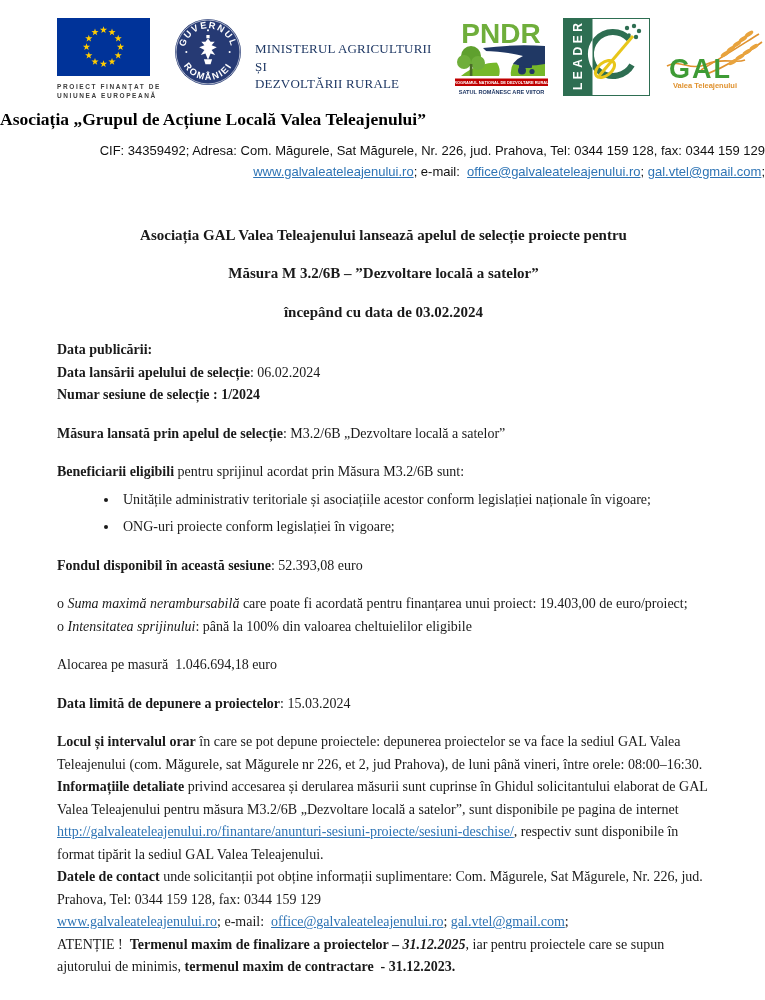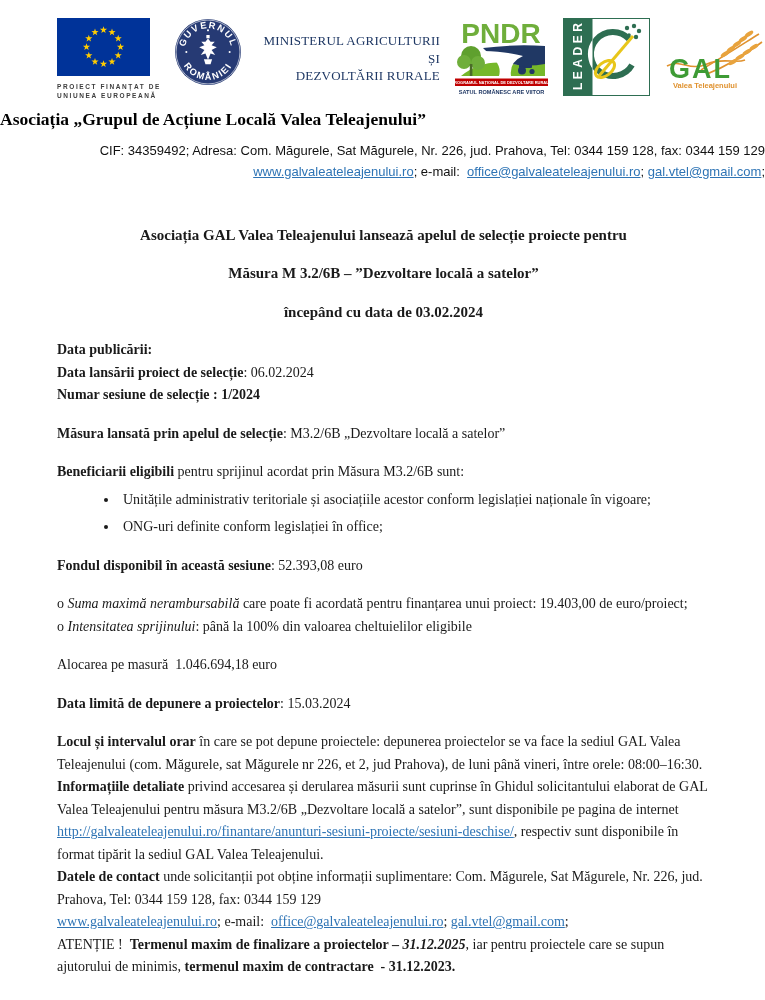--- a/index.html
+++ b/index.html
@@ -6,21 +6,21 @@
   .page{
     width:765px;height:1000px;margin:0 auto;background:#ffffff;
     font-family:"Liberation Serif",serif;color:#1a1a1a;position:relative;
     overflow:hidden;box-sizing:border-box;
   }
   
   .logo-row{display:flex;align-items:flex-start;gap:13px;padding:18px 0 0 57px;}
   .logo-box{flex:0 0 auto;}
   .eu-caption{font-family:"Liberation Sans",sans-serif;font-size:6.5px;font-weight:bold;
     letter-spacing:1.6px;color:#3d3d3d;line-height:1.45;margin-top:2px;}
-  .ministry{font-size:13px;color:#1F3864;letter-spacing:.2px;line-height:1.35;margin-top:14px;text-align:right;}
+  .ministry{font-size:13px;color:#1F3864;letter-spacing:.2px;line-height:1.35;margin-top:22px;}
   
   .doc-title{font-weight:bold;font-size:17.5px;margin-top:7px;color:#000;}
   .contact{font-family:"Liberation Sans",sans-serif;font-size:13px;text-align:right;
     line-height:1.6;margin-top:11px;white-space:nowrap;color:#111;}
   .lnk{color:#2e74b5;text-decoration:underline;cursor:pointer;}
   
   .doc-body{padding:25px 55px 0 57px;font-size:14px;line-height:22.5px;}
   .para{margin:0;}
   .para.center{text-align:center;font-size:15px;font-weight:bold;}
   .gap{margin-top:16px;}
@@ -168,27 +168,27 @@
   <div class="contact">
     <div>CIF: 34359492; Adresa: Com. Măgurele, Sat Măgurele, Nr. 226, jud. Prahova, Tel: 0344 159 128, fax: 0344 159 129</div>
     <div><a class="lnk" href="#">www.galvaleateleajenului.ro</a><span>; e-mail: &nbsp;</span><a class="lnk" href="#">office@galvaleateleajenului.ro</a><span>; </span><a class="lnk" href="#">gal.vtel@gmail.com</a><span>;</span></div>
   </div>
 
   <div class="doc-body" id="doc-body">
       <p class="para center gap"><span>Asociația GAL Valea Teleajenului lansează apelul de selecție proiecte pentru</span></p>
       <p class="para center gap"><b>Măsura M 3.2/6B – ”Dezvoltare locală a satelor”</b></p>
       <p class="para center gap"><b>începând cu data de 03.02.2024</b></p>
       <p class="para gap"><b>Data publicării:</b></p>
-      <p class="para"><b>Data lansării proiect de selecție</b><span>: 06.02.2024</span></p>
+      <p class="para"><b>Data lansării apelului de selecție</b><span>: 06.02.2024</span></p>
       <p class="para"><b>Numar sesiune de selecție : 1/2024</b></p>
       <p class="para gap"><b>Măsura lansată prin apelul de selecție</b><span>: M3.2/6B „Dezvoltare locală a satelor”</span></p>
       <p class="para gap"><b>Beneficiarii eligibili</b><span> pentru sprijinul acordat prin Măsura M3.2/6B sunt:</span></p>
       <ul class="blist">
         <li><span>Unitățile administrativ teritoriale și asociațiile acestor conform legislației naționale în vigoare;</span></li>
-        <li><span>ONG-uri definite conform legislației în office;</span></li>
+        <li><span>ONG-uri proiecte conform legislației în vigoare;</span></li>
       </ul>
       <p class="para gap"><b>Fondul disponibil în această sesiune</b><span>: 52.393,08 euro</span></p>
       <p class="para gap"><span>o </span><i>Suma maximă nerambursabilă</i><span> care poate fi acordată pentru finanțarea unui proiect: 19.403,00 de euro/proiect;</span></p>
       <p class="para"><span>o </span><i>Intensitatea sprijinului</i><span>: până la 100% din valoarea cheltuielilor eligibile</span></p>
       <p class="para gap"><span>Alocarea pe masură &nbsp;1.046.694,18 euro</span></p>
       <p class="para gap"><b>Data limită de depunere a proiectelor</b><span>: 15.03.2024</span></p>
       <p class="para gap"><b>Locul și intervalul orar</b><span> în care se pot depune proiectele: depunerea proiectelor se va face la sediul GAL Valea Teleajenului (com. Măgurele, sat Măgurele nr 226, et 2, jud Prahova), de luni până vineri, între orele: 08:00–16:30.</span></p>
       <p class="para"><b>Informațiile detaliate</b><span> privind accesarea și derularea măsurii sunt cuprinse în Ghidul solicitantului elaborat de GAL Valea Teleajenului pentru măsura M3.2/6B „Dezvoltare locală a satelor”, sunt disponibile pe pagina de internet </span><a class="lnk" href="#">http://galvaleateleajenului.ro/finantare/anunturi-sesiuni-proiecte/sesiuni-deschise/</a><span>, respectiv sunt disponibile în format tipărit la sediul GAL Valea Teleajenului.</span></p>
       <p class="para"><b>Datele de contact</b><span> unde solicitanții pot obține informații suplimentare: Com. Măgurele, Sat Măgurele, Nr. 226, jud. Prahova, Tel: 0344 159 128, fax: 0344 159 129</span></p>
       <p class="para"><a class="lnk" href="#">www.galvaleateleajenului.ro</a><span>; e-mail: &nbsp;</span><a class="lnk" href="#">office@galvaleateleajenului.ro</a><span>; </span><a class="lnk" href="#">gal.vtel@gmail.com</a><span>;</span></p>

